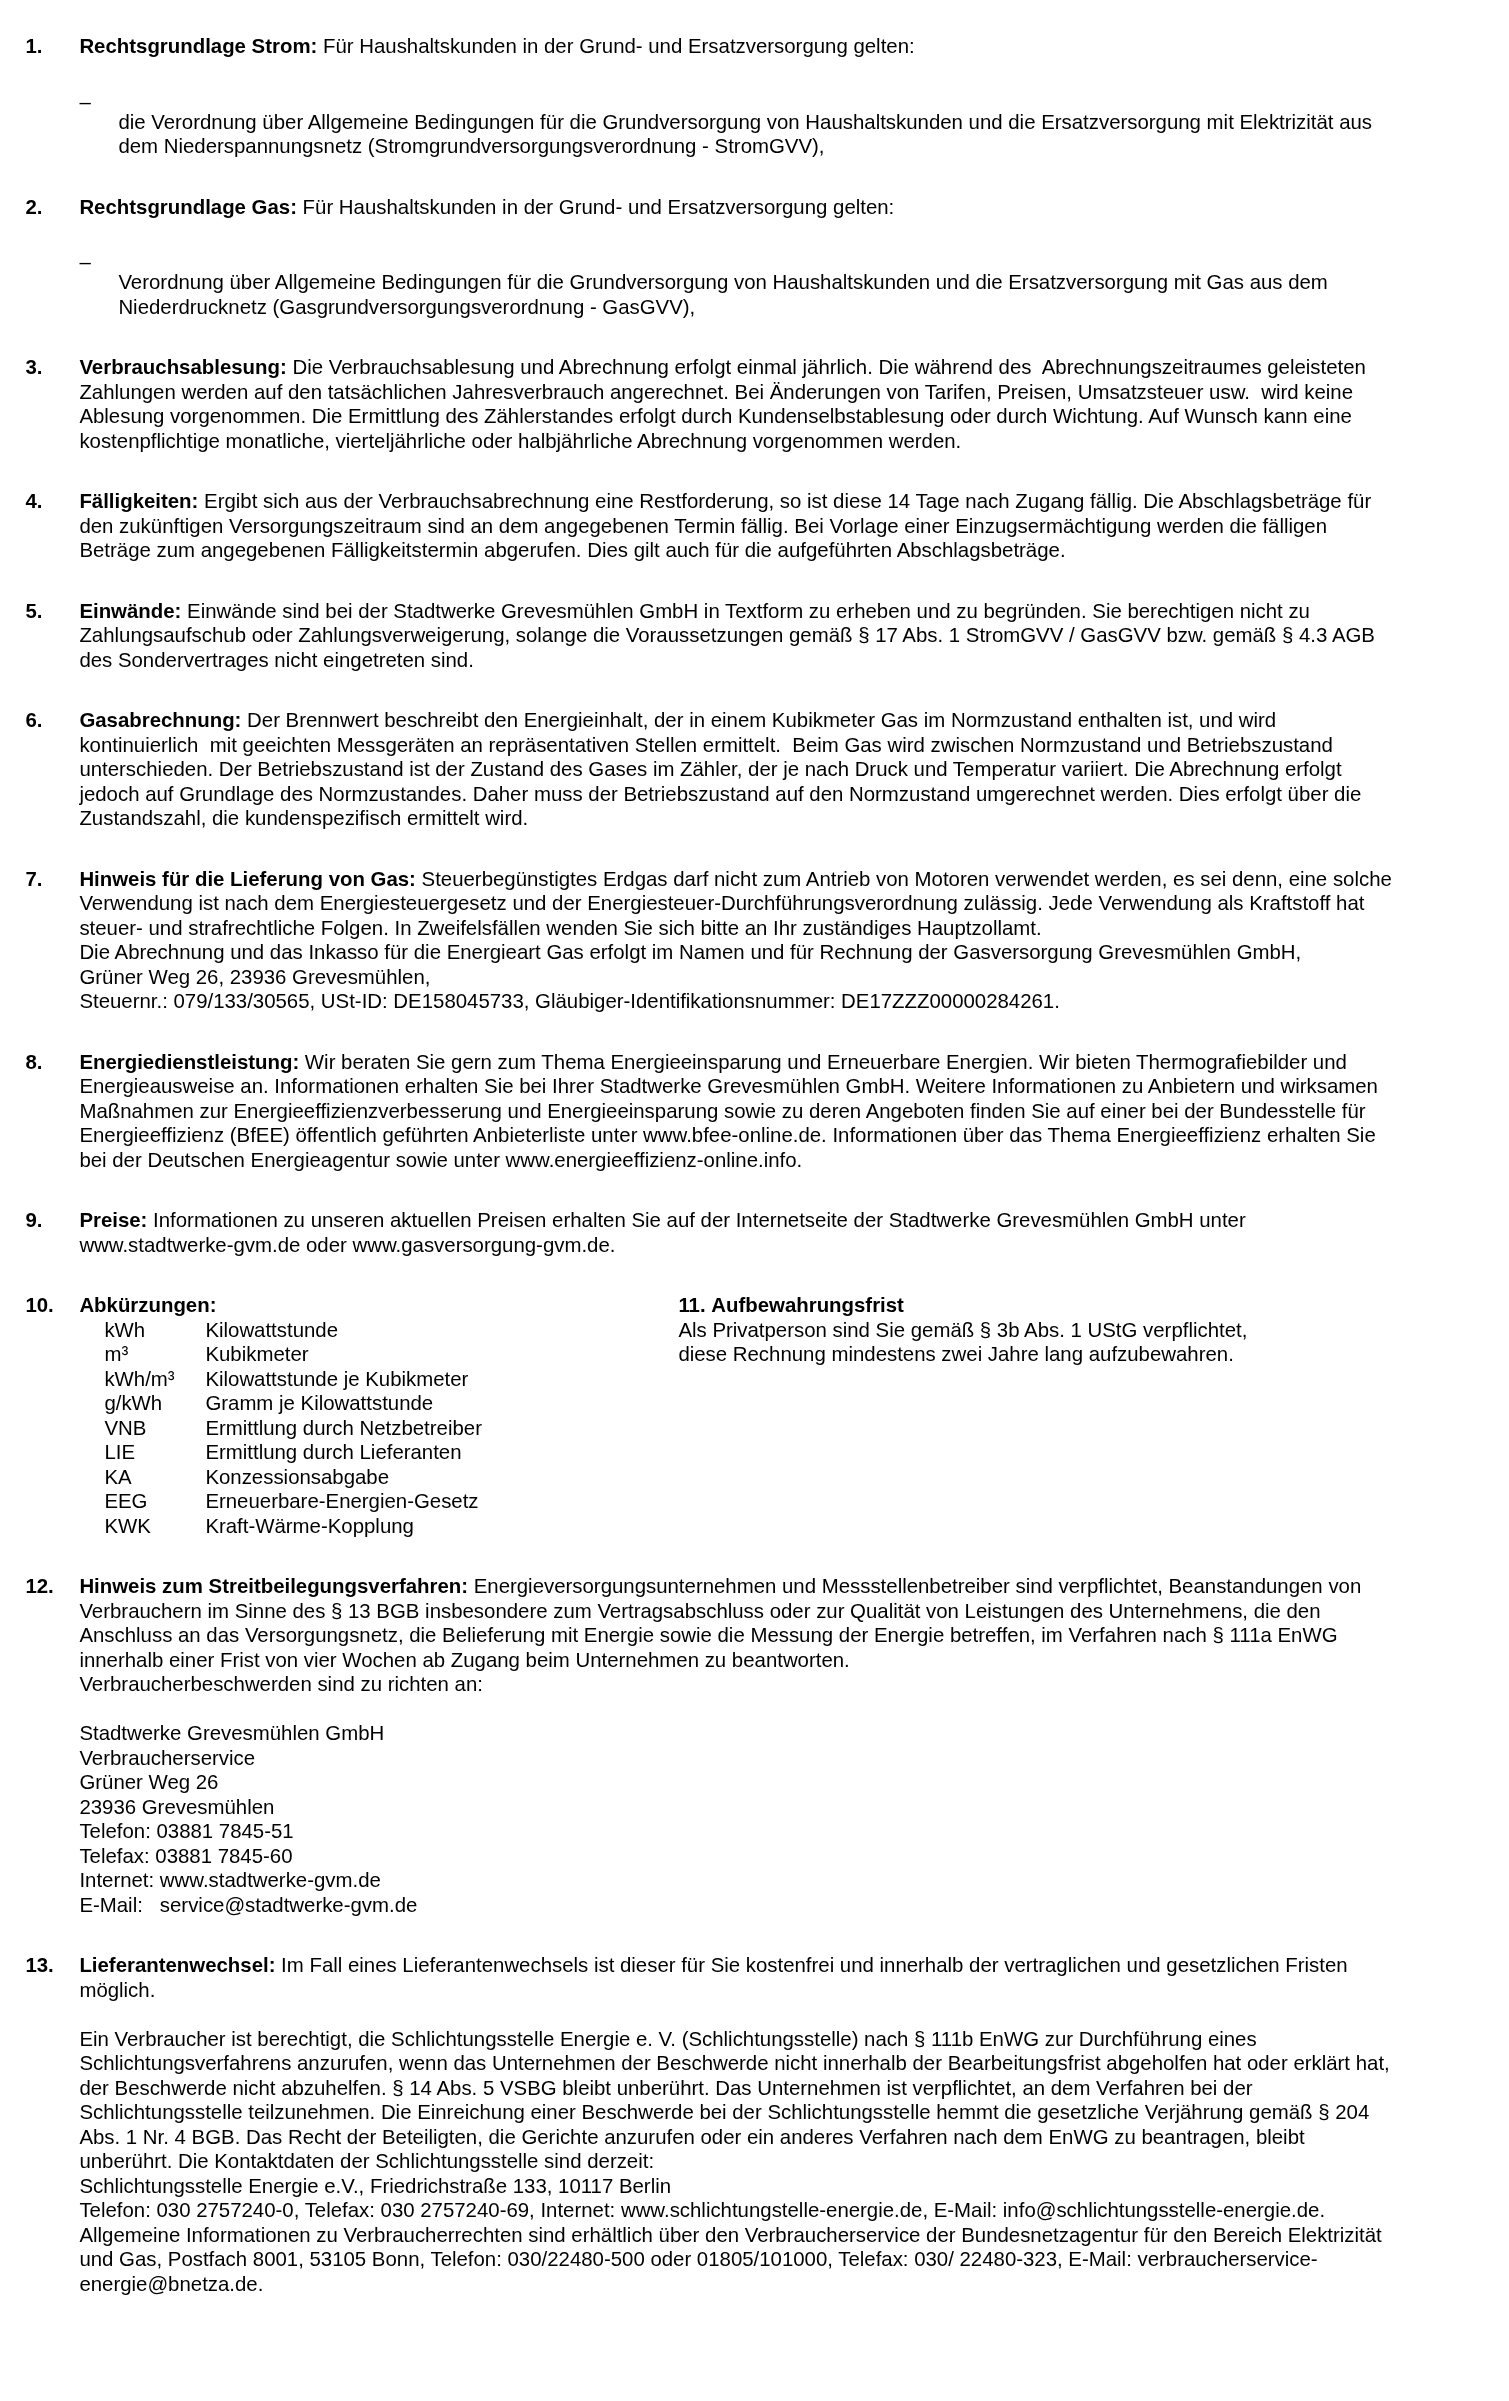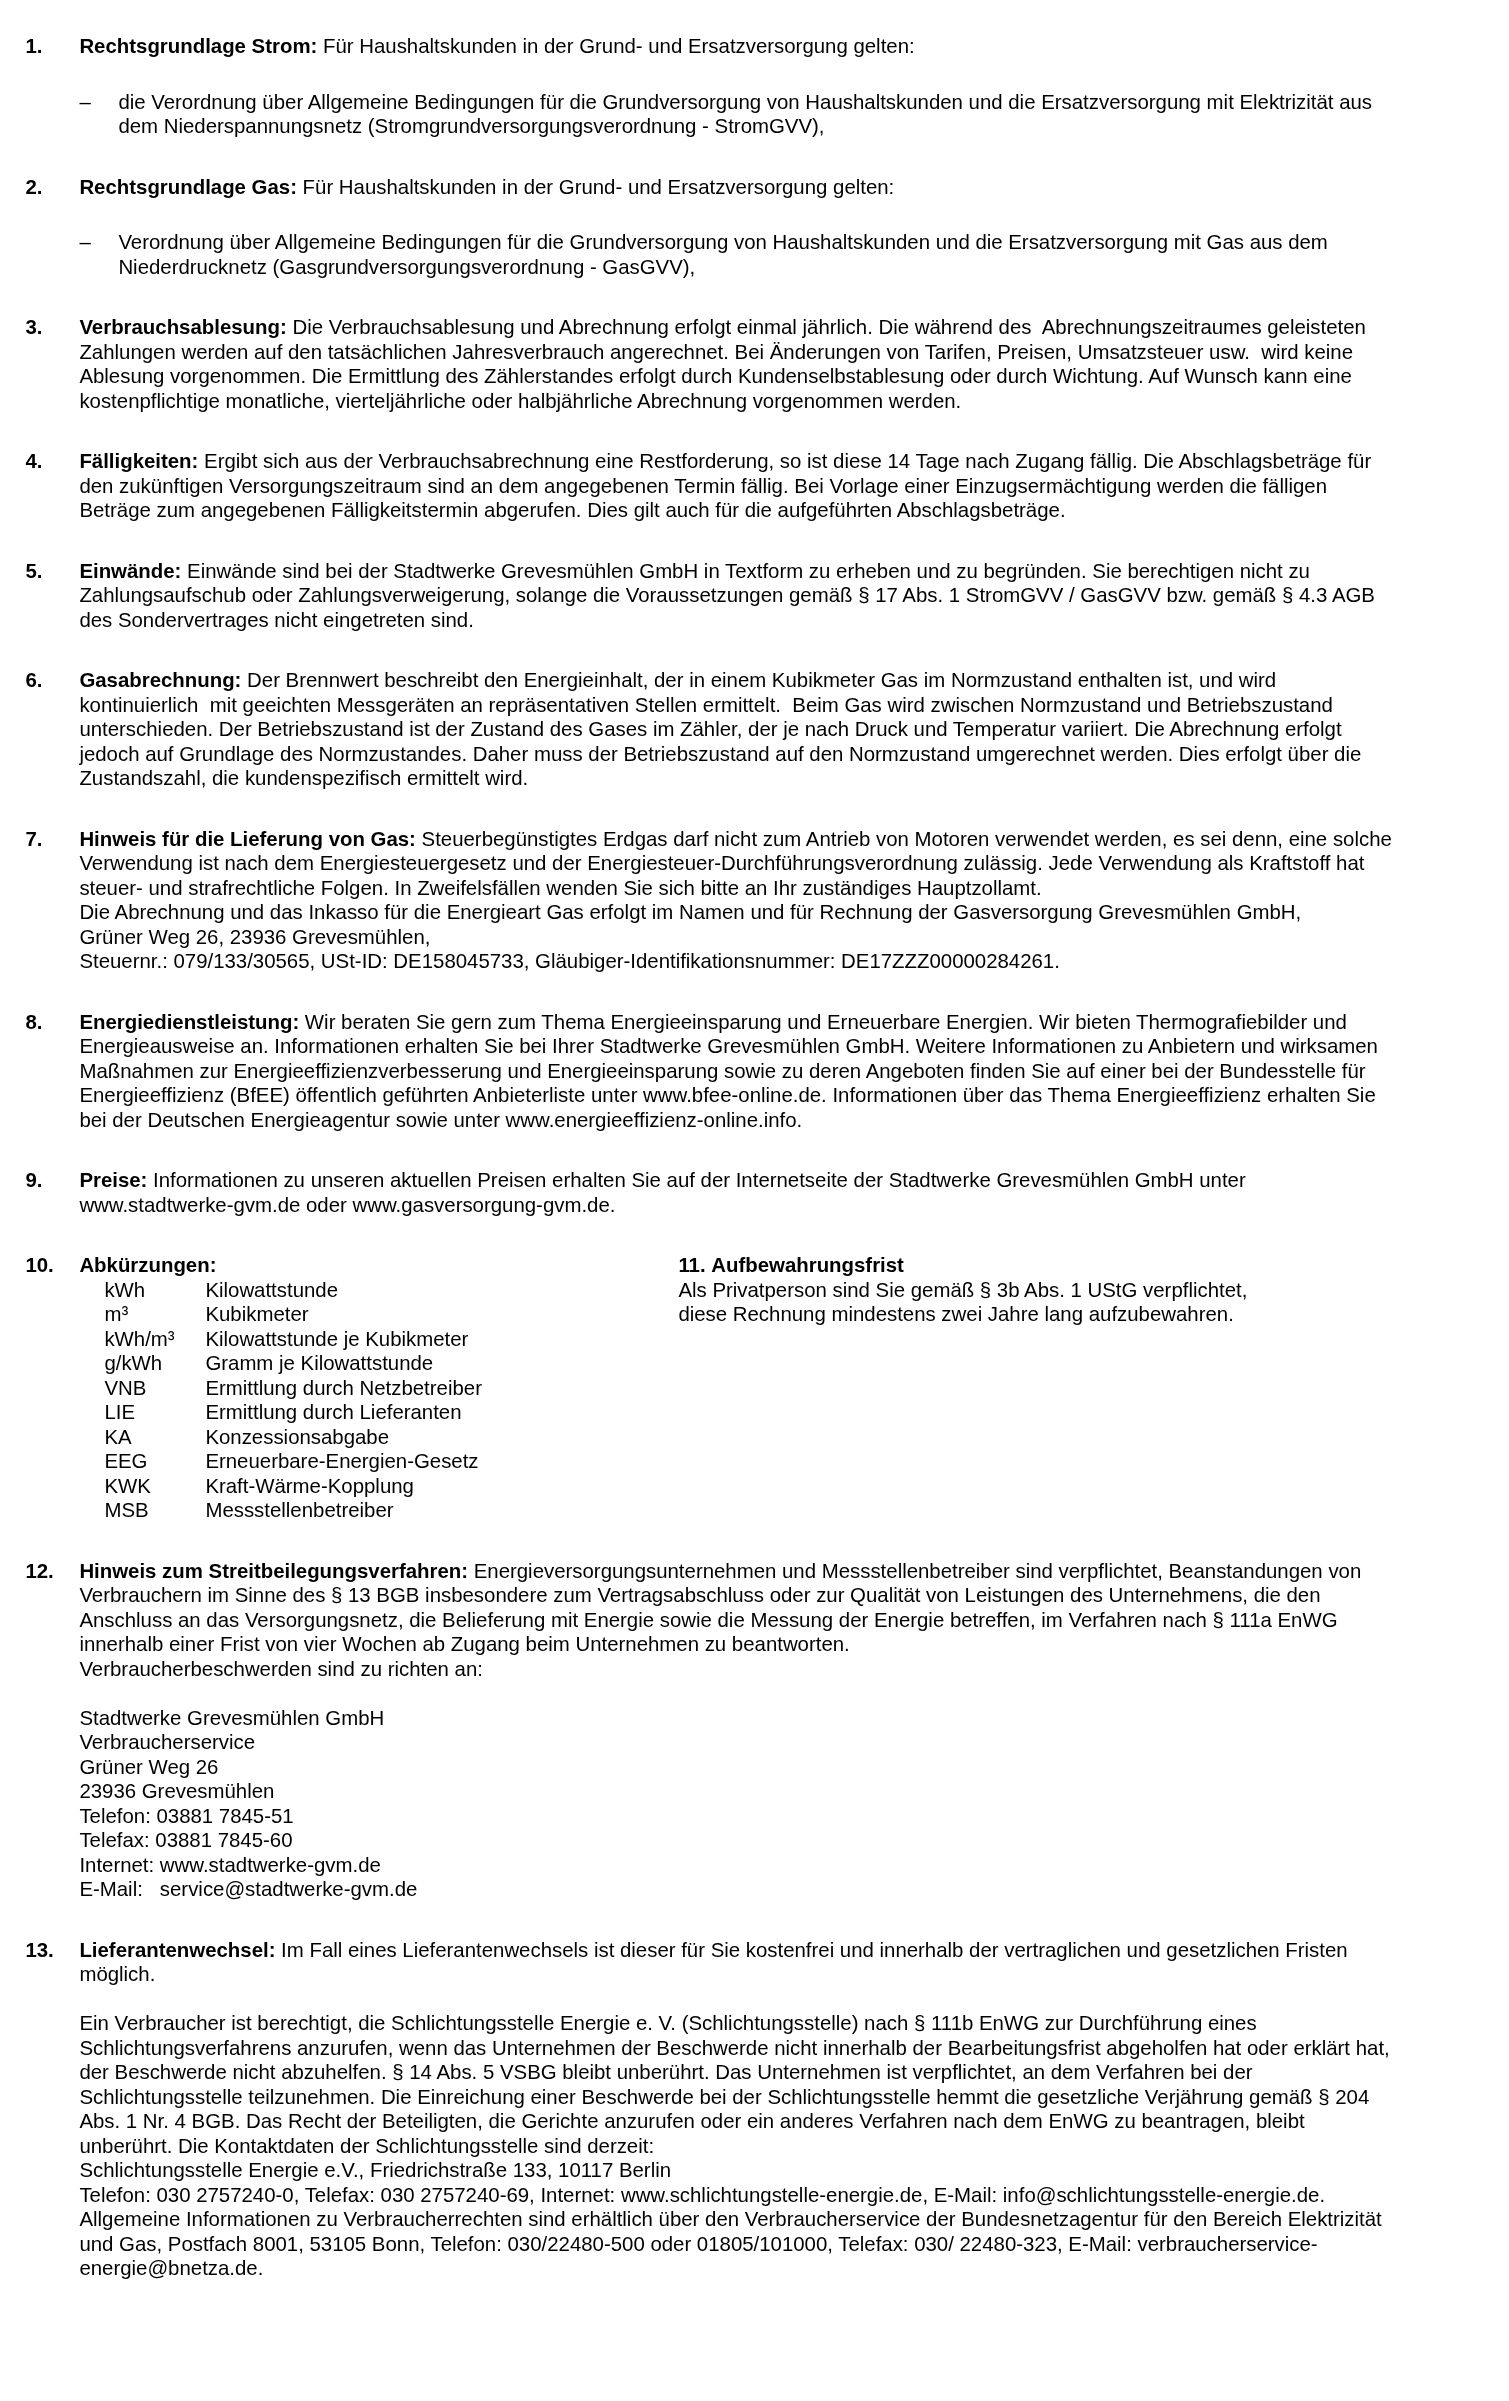--- a/index.html
+++ b/index.html
@@ -14,21 +14,21 @@
   .doc { padding: 34px 0 0 25.4px; position: relative; }
   .item { display: flex; margin-top: 36px; }
   .item:first-child { margin-top: 0; }
   .num { width: 54px; flex: none; font-weight: bold; }
   .body { width: 1319px; flex: none; }
   .title { font-weight: bold; }
   .txt { white-space: pre-wrap; }
   .bullets { margin-top: 31px; }
   .bullet { display: flex; }
   .marker { width: 39px; flex: none; }
-  .btext { flex: 1; white-space: pre-wrap; }
+  .btext { flex: 1; white-space: pre-wrap; margin-top: 20px; }
   .duo { position: relative; }
   .abbr-rows { }
   .abbr-row { display: flex; margin-left: 25px; }
   .abbr-term { width: 101px; flex: none; }
   .abbr-def { flex: 1; }
   .col11 { position: absolute; left: 653px; top: 0; width: 653px; }
 </style>
 </head>
 <body>
 
@@ -132,24 +132,20 @@
             <div class="abbr-def">Konzessionsabgabe</div>
           </div>
         <div class="abbr-row">
             <div class="abbr-term">EEG</div>
             <div class="abbr-def">Erneuerbare-Energien-Gesetz</div>
           </div>
         <div class="abbr-row">
             <div class="abbr-term">KWK</div>
             <div class="abbr-def">Kraft-Wärme-Kopplung</div>
           </div>
-        <div class="abbr-row">
-            <div class="abbr-term">MSB</div>
-            <div class="abbr-def">Messstellenbetreiber</div>
-          </div>
       </div>
     </div>
     <div class="col11">
       <div><span class="title">11.</span> <span class="title">Aufbewahrungsfrist</span></div>
       <div class="txt">Als Privatperson sind Sie gemäß § 3b Abs. 1 UStG verpflichtet,
 diese Rechnung mindestens zwei Jahre lang aufzubewahren.</div>
     </div>
   </div>
 
   <div class="item">

